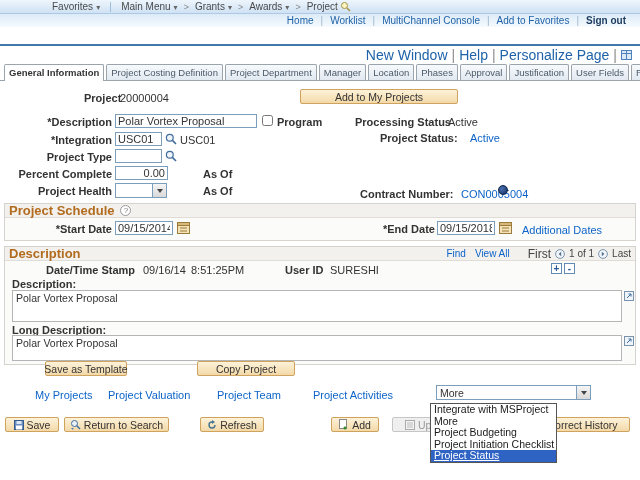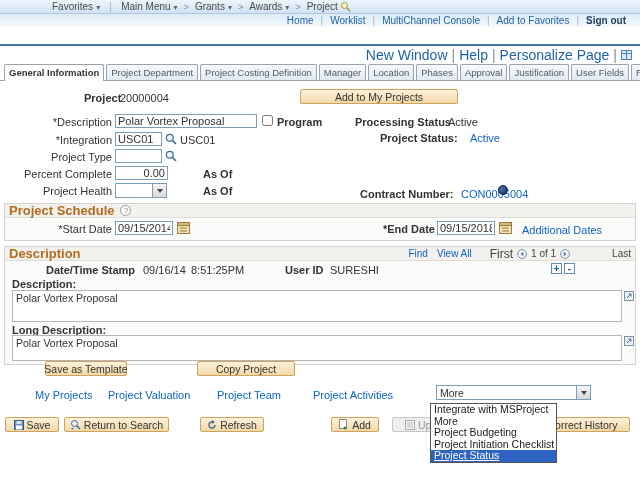--- a/index.html
+++ b/index.html
@@ -36,21 +36,21 @@
   
   .tabstrip { position:absolute; top:63px; left:4px; width:632px; height:18px; display:flex; align-items:flex-end; }
   .tab { font-size:9.5px; padding:2px 4px 3px 4px; margin-right:2px; white-space:nowrap;
          border:1px solid #9aa4ad; border-bottom:none; border-radius:2px 2px 0 0;
          background:linear-gradient(#f8fafc,#e0e8f0); color:#4a5a6a; }
   .tab.active { background:#fff; font-weight:bold; color:#333; position:relative; z-index:2; }
   .tabline { position:absolute; top:80px; left:0; width:640px; height:1px; background:#9aa4ad; }
 
   
   .lbl { font-weight:bold; color:#333; white-space:nowrap; }
-  .rlab { position:absolute; width:112px; text-align:right; font-weight:normal; color:#333; white-space:nowrap; }
+  .rlab { position:absolute; width:112px; text-align:right; font-weight:bold; color:#333; white-space:nowrap; }
   .val { color:#333; white-space:nowrap; }
   .link { color:#0d64c8; white-space:nowrap; }
   input.txt { position:absolute; border:1px solid #7b9ebd; background:#fff; height:14px;
               font:11px "Liberation Sans",sans-serif; color:#333; padding:0 2px; }
   .btn { position:absolute; background:linear-gradient(#fdf2d9,#f3d9a8); border:1px solid #cfa35e;
          border-radius:2px; font:10.5px "Liberation Sans",sans-serif; color:#333; height:15px;
          display:flex; align-items:center; justify-content:center; white-space:nowrap; padding:0 10px; }
   .btn .bicon { margin-right:3px; display:inline-flex; }
   .btn.disabled { background:#efefef; border-color:#c6c6c6; color:#9a9a9a; }
 
@@ -132,22 +132,22 @@
       <svg width="11" height="10" viewBox="0 0 11 10">
           <rect x="0.5" y="0.5" width="10" height="9" fill="#dce9f6" stroke="#4f81bd"></rect>
           <line x1="0.5" y1="3.5" x2="10.5" y2="3.5" stroke="#4f81bd"></line>
           <line x1="5.5" y1="0.5" x2="5.5" y2="9.5" stroke="#4f81bd"></line>
         </svg>
     </span>
   </div>
 
   <div class="tabstrip">
     <span class="tab active">General Information</span>
+    <span class="tab">Project Costing Definition</span>
     <span class="tab">Project Department</span>
-    <span class="tab">Project Costing Definition</span>
     <span class="tab">Manager</span>
     <span class="tab">Location</span>
     <span class="tab">Phases</span>
     <span class="tab">Approval</span>
     <span class="tab">Justification</span>
     <span class="tab">User Fields</span>
     <span class="tab">Rates</span>
 
   </div>
   <div class="tabline"></div>
@@ -241,21 +241,21 @@
             <path d="M6.2 2.8 L3.6 5 L6.2 7.2 Z" fill="#55708c"></path>
           </svg>
       </span>
       <span style="font-size:10px; color:#444;">1 of 1</span>
       <span style="margin:0 4px;">
         <svg width="10" height="10" viewBox="0 0 10 10">
             <circle cx="5" cy="5" r="4.4" fill="#f2f6fa" stroke="#7a93ad"></circle>
             <path d="M3.8 2.8 L6.4 5 L3.8 7.2 Z" fill="#55708c"></path>
           </svg>
       </span>
-      <span style="font-size:10px; color:#444;margin-left:38px;">Last</span>
+      <span style="font-size:10px; color:#444;">Last</span>
     </div>
   </div>
   <button class="pgbtn" style="left:551px; top:263px;">+</button>
   <button class="pgbtn" style="left:564px; top:263px;">-</button>
 
   <span class="abs lbl" style="left:46px; top:264px;">Date/Time Stamp</span>
   <span class="abs val" style="left:143px; top:264px;">09/16/14</span>
   <span class="abs val" style="left:191px; top:264px;">8:51:25PM</span>
   <span class="abs lbl" style="left:285px; top:264px;">User ID</span>
   <span class="abs val" style="left:330px; top:264px;">SURESHI</span>

